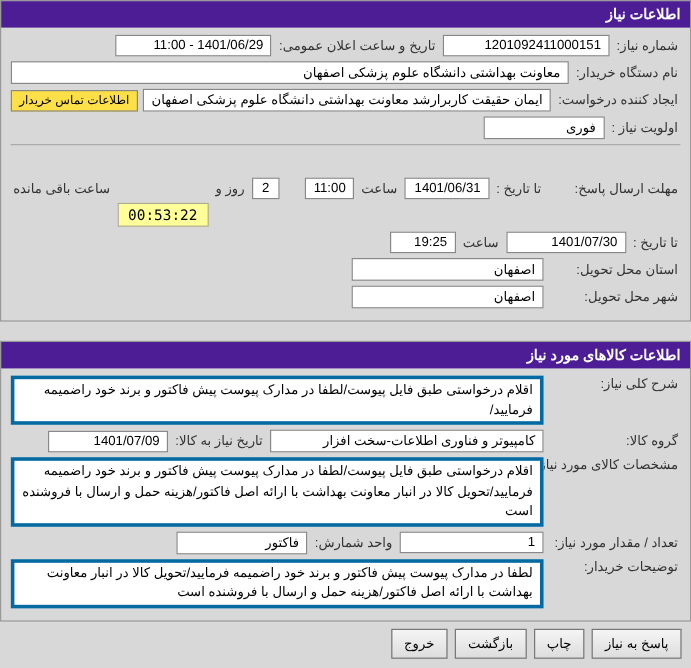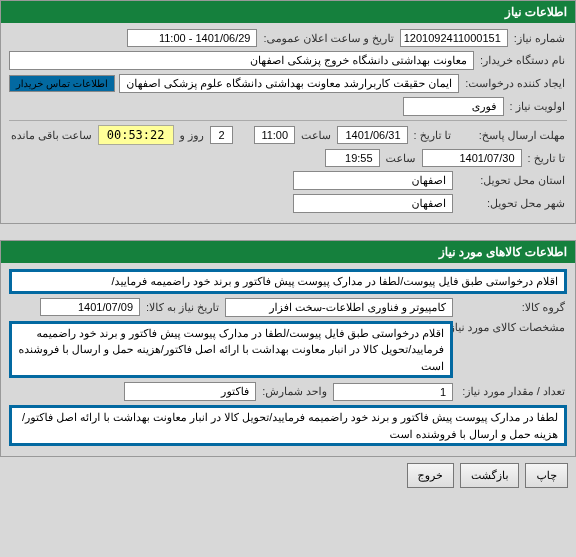--- a/index.html
+++ b/index.html
@@ -10,21 +10,21 @@
   width: 576px;
   height: 557px;
   overflow: hidden;
   direction: rtl;
 }
 .panel {
   background: #d8d8d8;
   border: 1px solid #999;
 }
 .section-header {
-  background: #15803d;
+  background: #4c1d95;
   color: #fff;
   padding: 4px 8px;
   font-weight: bold;
   font-size: 12px;
 }
 .content {
   padding: 6px 8px;
 }
 .row {
   display: flex;
@@ -70,53 +70,54 @@
   cursor: pointer;
   font-family: inherit;
 }
 .btn-row {
   display: flex;
   gap: 6px;
   padding: 6px 8px;
   justify-content: flex-start;
 }
 .contact-tag {
-  background: #0369a1;
+  background: #fde047;
   border: 1px solid #888;
   padding: 2px 6px;
   font-size: 10px;
 }
 .countdown {
   background: #ffff99;
   border: 1px solid #aa9;
   padding: 2px 8px;
   font-family: monospace;
   font-size: 12px;
+  margin-top: 44px;
 }
 .sep { height: 1px; background: #aaa; margin: 4px 0; }
 .align-top { align-items: flex-start; }
 .label-col { width: 110px; flex-shrink: 0; }
 </style>
 </head>
 <body>
 
 <div class="panel">
   <div class="section-header">اطلاعات نیاز</div>
   <div class="content">
 
     <div class="row">
       <span class="label">شماره نیاز:</span>
-      <span class="value-box" style="width:108px">1201092411000151</span>
+      <span class="value-box" style="width:139px">1201092411000151</span>
       <span class="label">تاریخ و ساعت اعلان عمومی:</span>
       <span class="value-box" style="width:130px">1401/06/29 - 11:00</span>
     </div>
 
     <div class="row">
       <span class="label">نام دستگاه خریدار:</span>
-      <span class="value-box wide">معاونت بهداشتی دانشگاه خروج پزشکی اصفهان</span>
+      <span class="value-box wide">معاونت بهداشتی دانشگاه علوم پزشکی اصفهان</span>
     </div>
 
     <div class="row">
       <span class="label">ایجاد کننده درخواست:</span>
       <span class="value-box wide">ایمان حقیقت کاربرارشد معاونت بهداشتی دانشگاه علوم پزشکی اصفهان</span>
       <span class="contact-tag">اطلاعات تماس خریدار</span>
     </div>
 
     <div class="row">
       <span class="label">اولویت نیاز :</span>
@@ -135,67 +136,70 @@
       <span class="value-box tiny">2</span>
       <span class="label">روز و</span>
       <span class="countdown">00:53:22</span>
       <span class="label">ساعت باقی مانده</span>
     </div>
 
     <div class="row">
       <span class="label">تا تاریخ :</span>
       <span class="value-box mid">1401/07/30</span>
       <span class="label">ساعت</span>
-      <span class="value-box small">19:55</span>
+      <span class="value-box small">19:25</span>
     </div>
 
     <div class="row">
       <span class="label label-col">استان محل تحویل:</span>
       <span class="value-box" style="width:160px">اصفهان</span>
     </div>
 
     <div class="row">
       <span class="label label-col">شهر محل تحویل:</span>
       <span class="value-box" style="width:160px">اصفهان</span>
     </div>
 
   </div>
 </div>
 
 <div class="panel" style="margin-top:16px">
   <div class="section-header">اطلاعات کالاهای مورد نیاز</div>
   <div class="content">
 
     <div class="row align-top">
+      <span class="label label-col">شرح کلی نیاز:</span>
       <div class="textarea-box">اقلام درخواستی طبق فایل پیوست/لطفا در مدارک پیوست پیش فاکتور و برند خود راضمیمه فرمایید/</div>
     </div>
 
     <div class="row">
       <span class="label label-col">گروه کالا:</span>
       <span class="value-box" style="width:228px">کامپیوتر و فناوری اطلاعات-سخت افزار</span>
       <span class="label">تاریخ نیاز به کالا:</span>
       <span class="value-box mid">1401/07/09</span>
     </div>
 
     <div class="row align-top">
       <span class="label label-col">مشخصات کالای مورد نیاز:</span>
       <div class="textarea-box tall">اقلام درخواستی طبق فایل پیوست/لطفا در مدارک پیوست پیش فاکتور و برند خود راضمیمه فرمایید/تحویل کالا در انبار معاونت بهداشت با ارائه اصل فاکتور/هزینه حمل و ارسال با فروشنده است</div>
     </div>
 
     <div class="row">
       <span class="label label-col">تعداد / مقدار مورد نیاز:</span>
       <span class="value-box" style="width:120px">1</span>
       <span class="label">واحد شمارش:</span>
-      <span class="value-box" style="width:132px">فاکتور</span>
+      <span class="value-box" style="width:109px">فاکتور</span>
     </div>
 
     <div class="row align-top">
+      <span class="label label-col">توضیحات خریدار:</span>
       <div class="textarea-box tall">لطفا در مدارک پیوست پیش فاکتور و برند خود راضمیمه فرمایید/تحویل کالا در انبار معاونت بهداشت با ارائه اصل فاکتور/هزینه حمل و ارسال با فروشنده است</div>
     </div>
 
   </div>
 </div>
 
 <div class="btn-row">
+  <button class="btn">پاسخ به نیاز</button>
   <button class="btn">چاپ</button>
   <button class="btn">بازگشت</button>
   <button class="btn">خروج</button>
 </div>
 
 </body></html>

